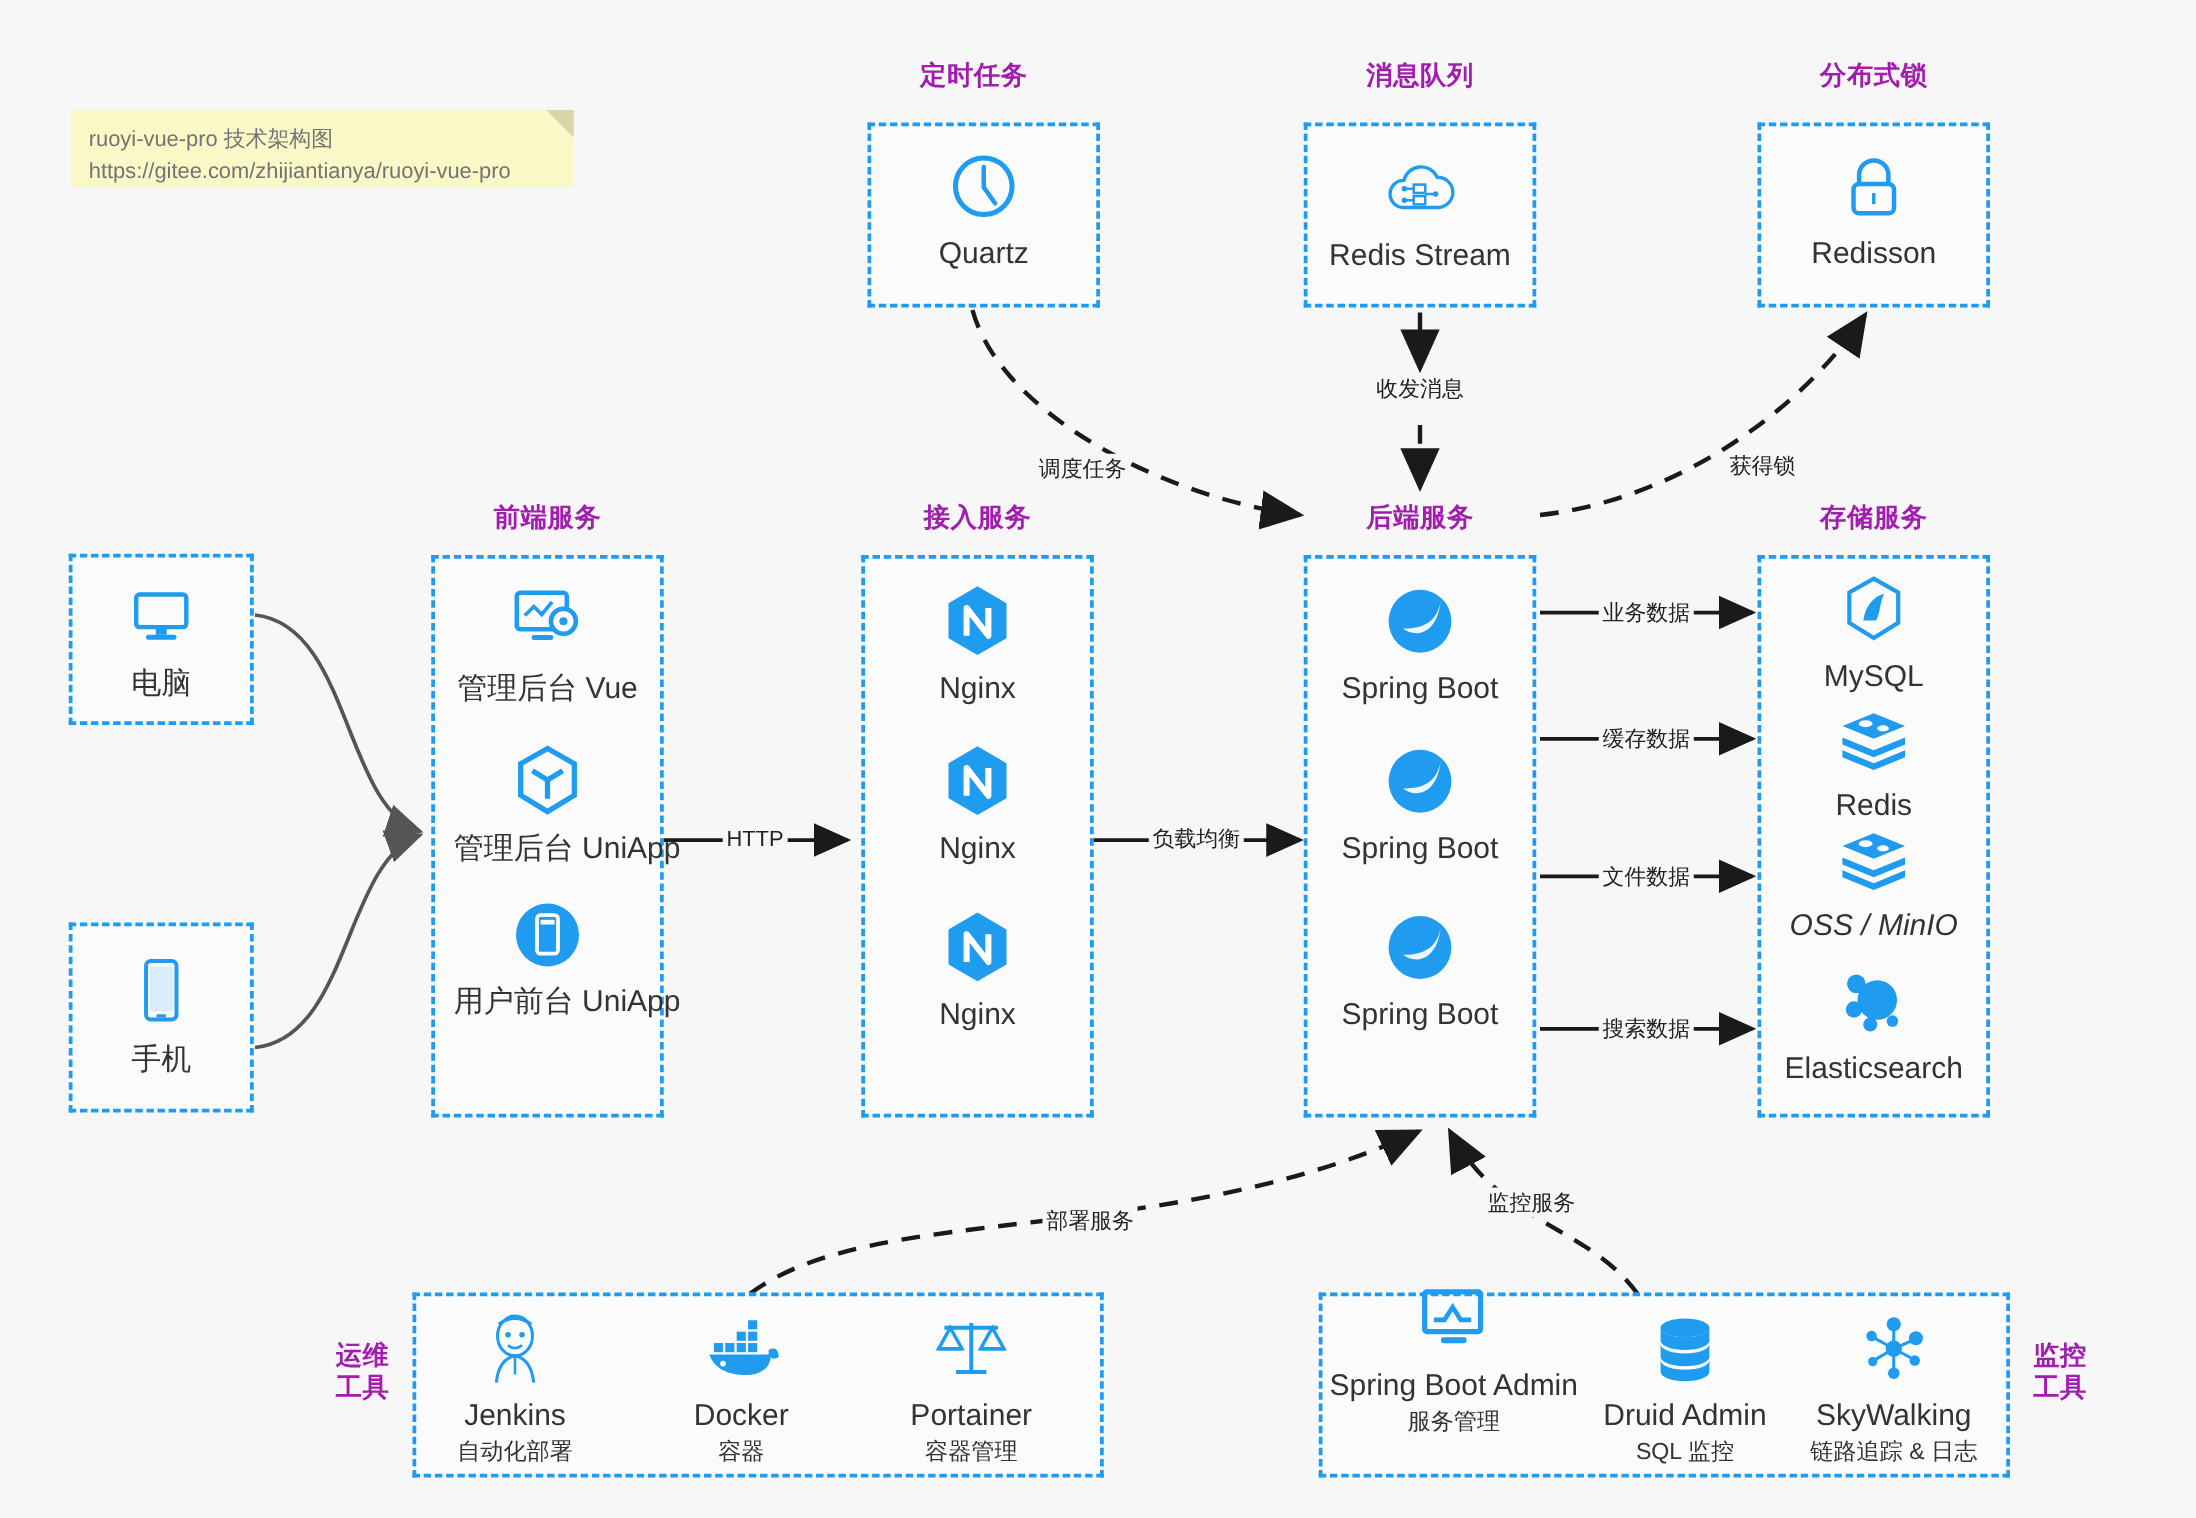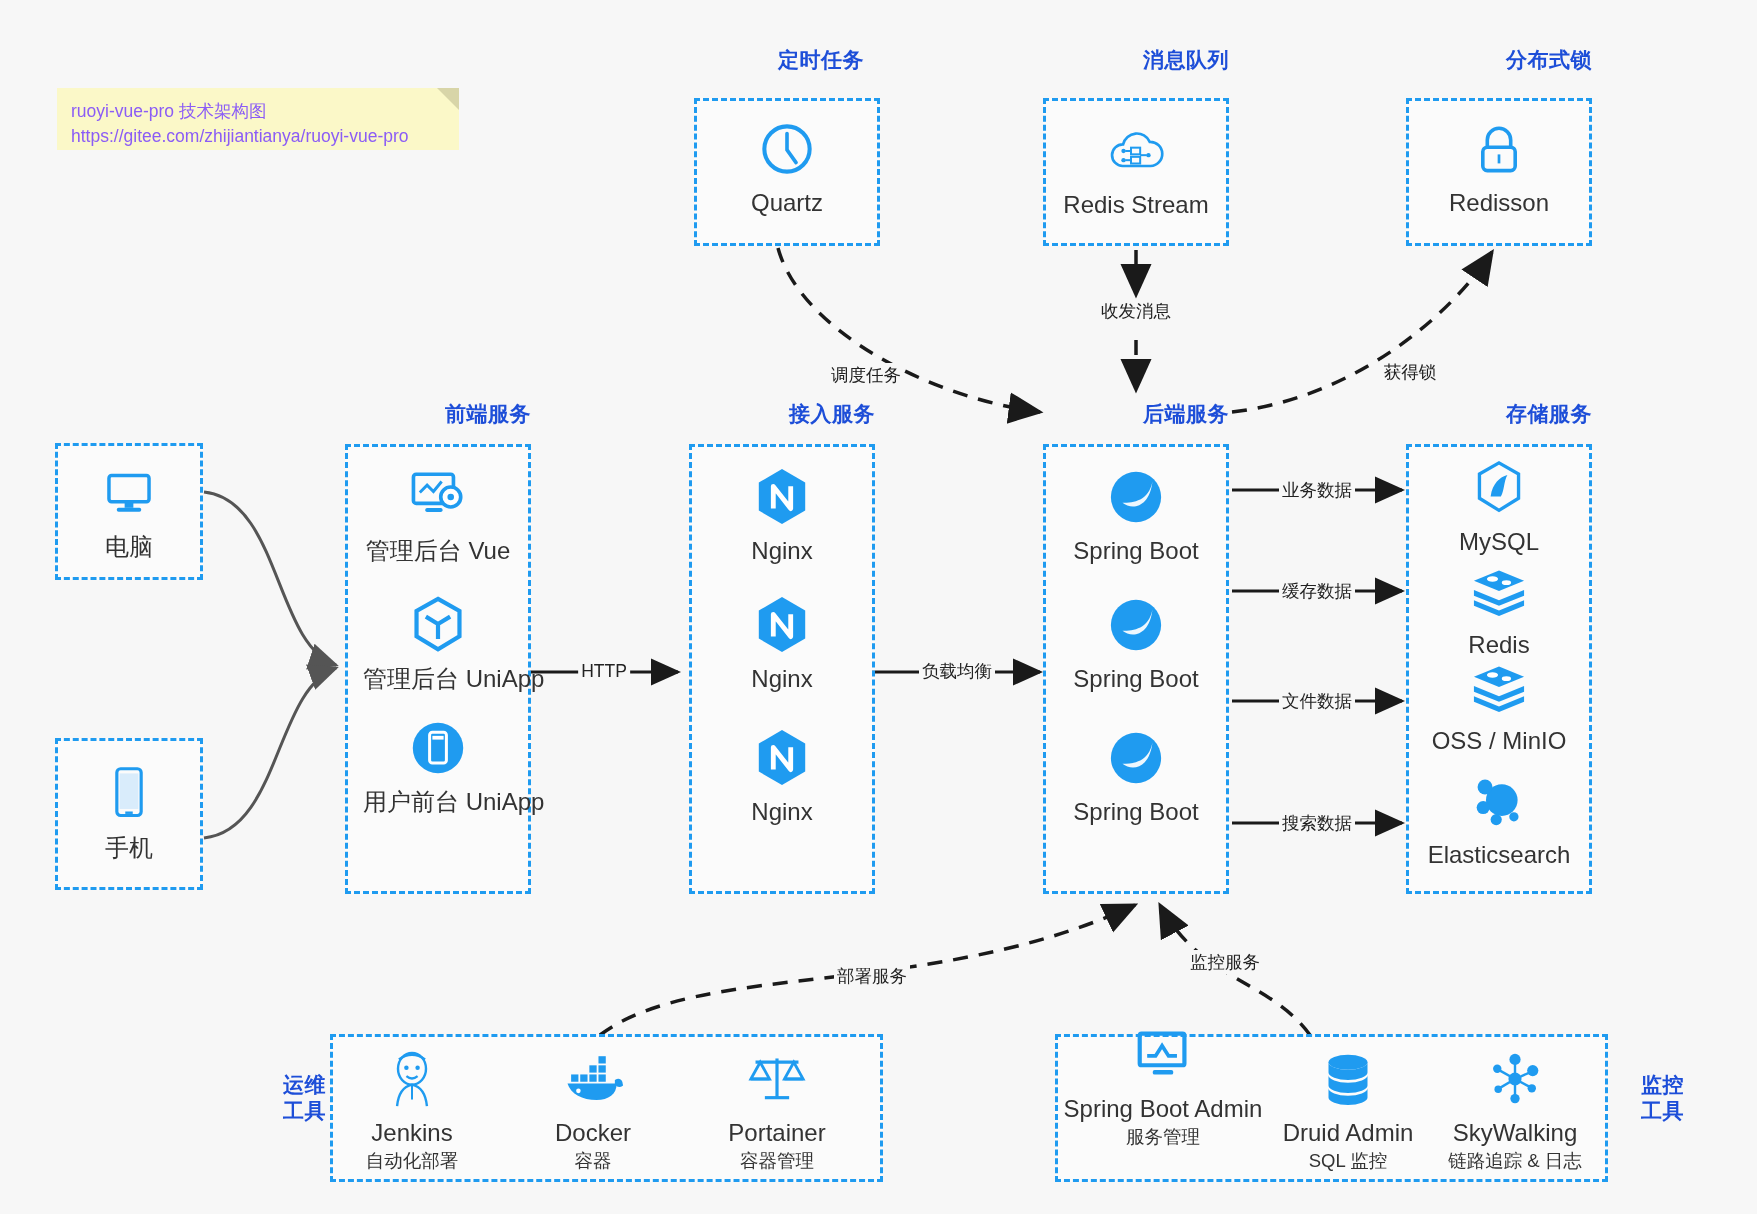--- a/index.html
+++ b/index.html
@@ -35,21 +35,21 @@
     position: absolute;
     left: 57px;
     top: 88px;
     width: 402px;
     height: 62px;
     background: #fbf8c8;
     box-sizing: border-box;
     padding: 11px 14px 0 14px;
     line-height: 1.45;
     font-size: 17.5px;
-    color: #8b5cf6;
+    color: #737373;
   }
   .note .fold {
     position: absolute;
     right: 0;
     top: 0;
     width: 0;
     height: 0;
     border-left: 22px solid transparent;
     border-top: 22px solid #d8d5a8;
   }
@@ -57,25 +57,25 @@
 
   
   .group {
     position: absolute;
     border: 3px dashed #1f9bf0;
     background: rgba(255,255,255,0.55);
     box-sizing: border-box;
   }
   .group-title {
     position: absolute;
-    color: #1d4ed8;
+    color: #a21caf;
     font-weight: bold;
     font-size: 21px;
     white-space: nowrap;
-    text-align: right;
+    text-align: center;
     letter-spacing: 0.5px;
   }
   .group-title.side {
     line-height: 1.25;
   }
 
   
   .node {
     position: absolute;
     width: 150px;
@@ -352,21 +352,21 @@
         <path d="M31 6 L58 17 L31 28 L4 17 Z" fill="#1f9bf0"></path>
         <path d="M4 27 L31 38 L58 27 L58 33 L31 44 L4 33 Z" fill="#1f9bf0"></path>
         <path d="M4 38 L31 49 L58 38 L58 44 L31 55 L4 44 Z" fill="#1f9bf0"></path>
         <ellipse cx="24" cy="15" rx="6" ry="3" fill="#fff"></ellipse>
         <ellipse cx="39" cy="19" rx="5" ry="2.6" fill="#fff"></ellipse>
       </svg>
     </div>
     <div class="label">Redis</div>
   </div>
 
-  <div class="node" style="left:1424px; top:656px;">
+  <div class="node" style="left:1424px; top:656px;font-style:italic;">
     <div class="icon">
       <svg width="58" height="52" viewBox="0 0 62 56">
         <path d="M31 6 L58 17 L31 28 L4 17 Z" fill="#1f9bf0"></path>
         <path d="M4 27 L31 38 L58 27 L58 33 L31 44 L4 33 Z" fill="#1f9bf0"></path>
         <path d="M4 38 L31 49 L58 38 L58 44 L31 55 L4 44 Z" fill="#1f9bf0"></path>
         <ellipse cx="24" cy="15" rx="6" ry="3" fill="#fff"></ellipse>
         <ellipse cx="39" cy="19" rx="5" ry="2.6" fill="#fff"></ellipse>
       </svg>
     </div>
     <div class="label">OSS / MinIO</div>

